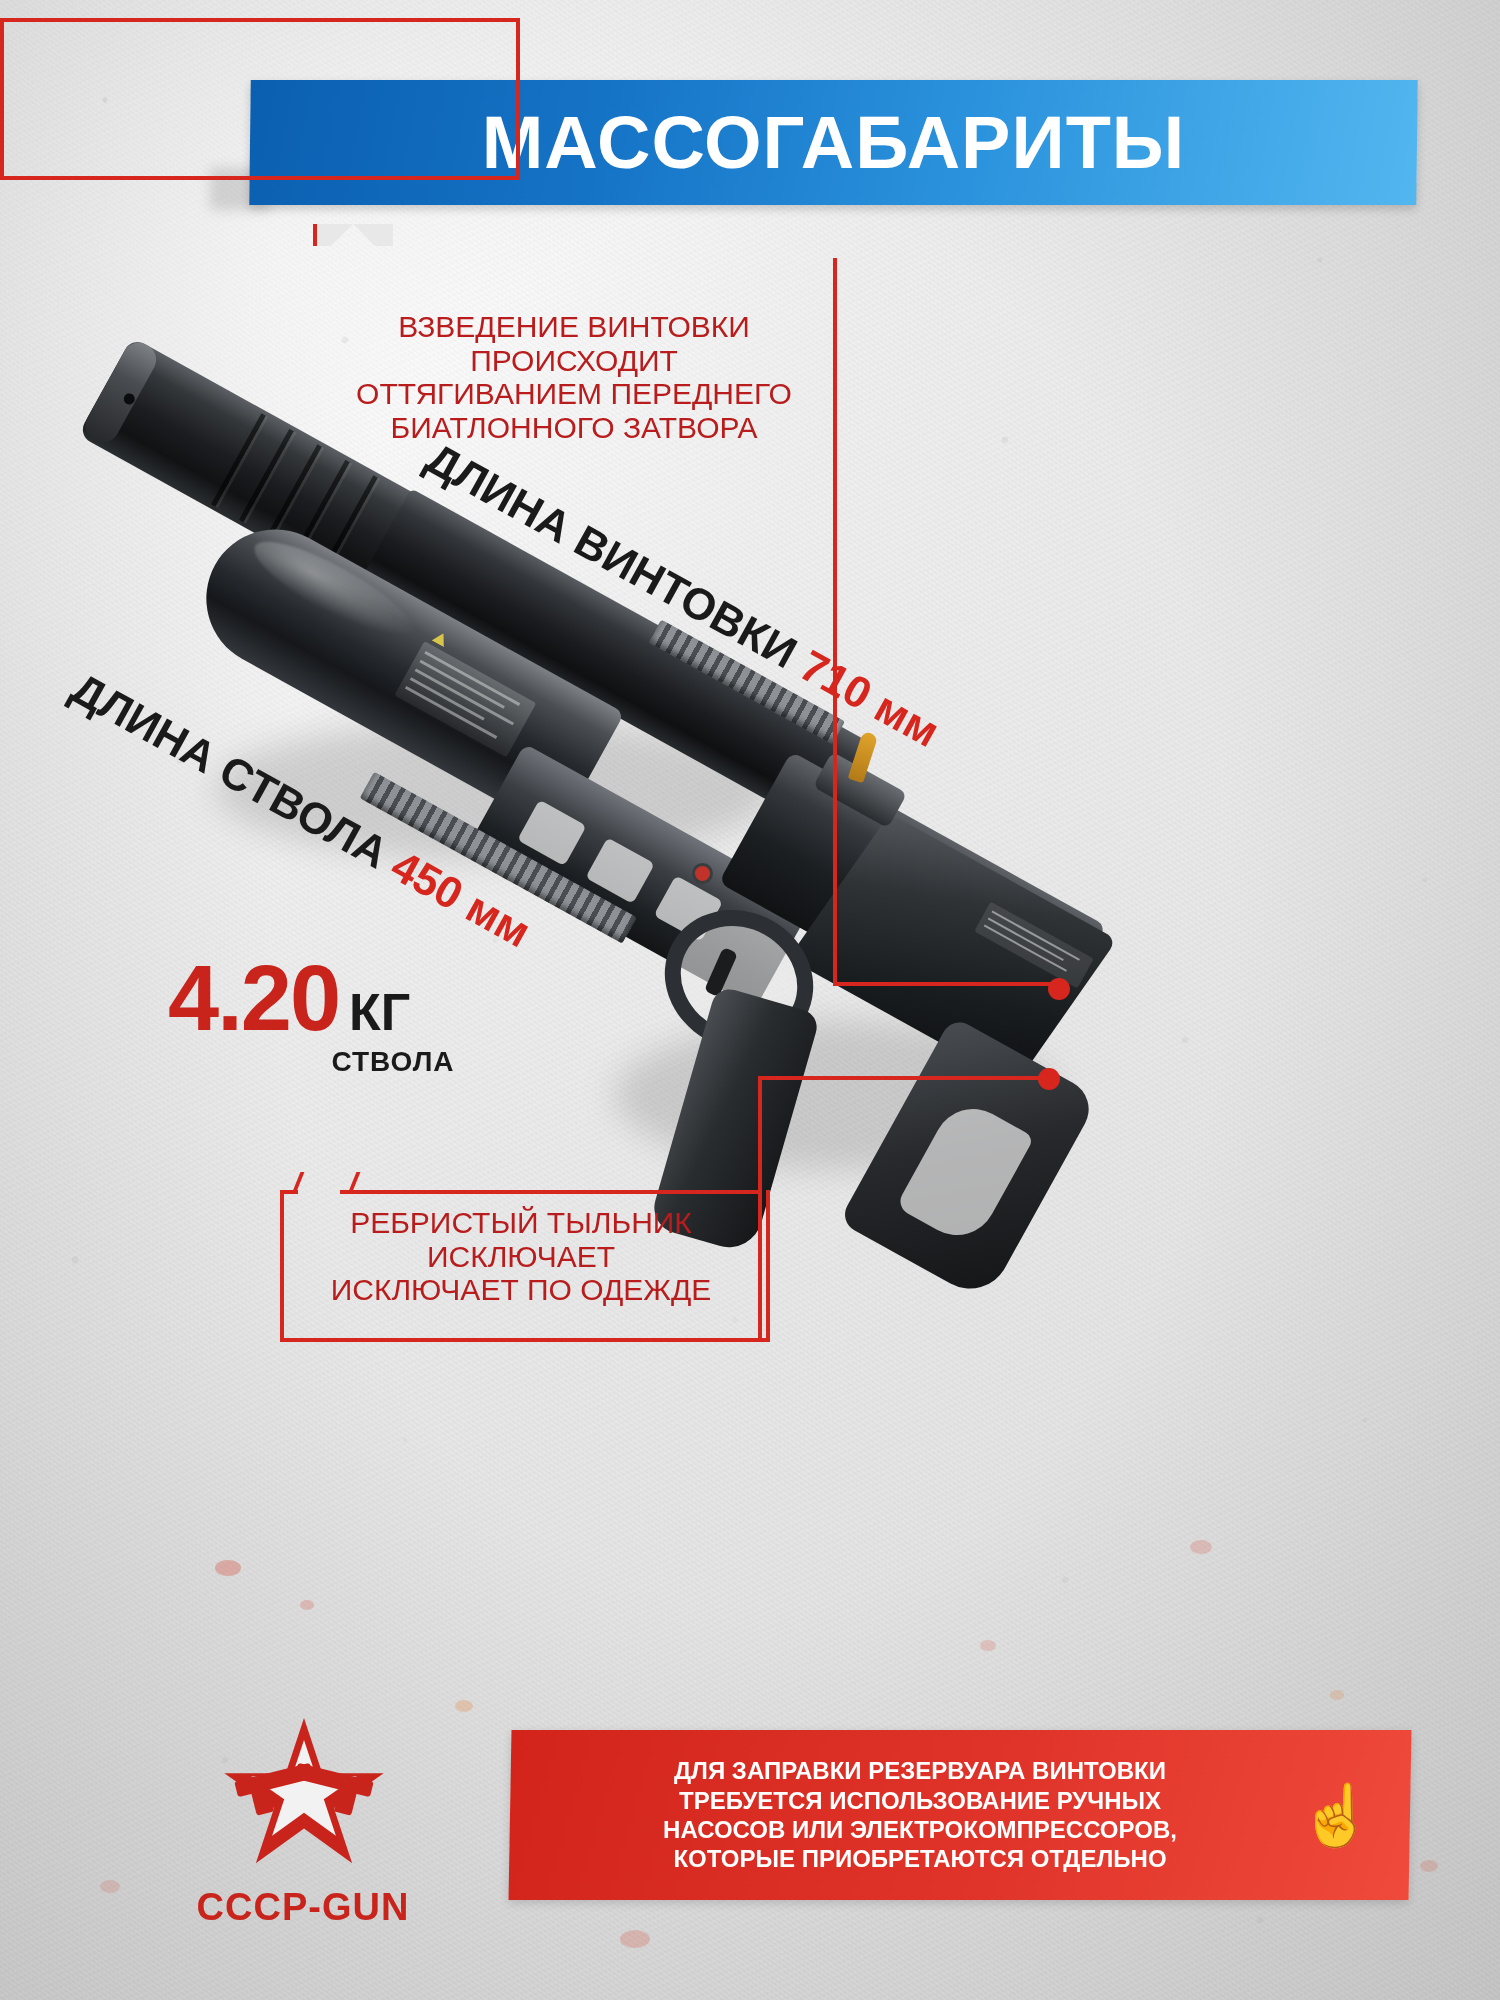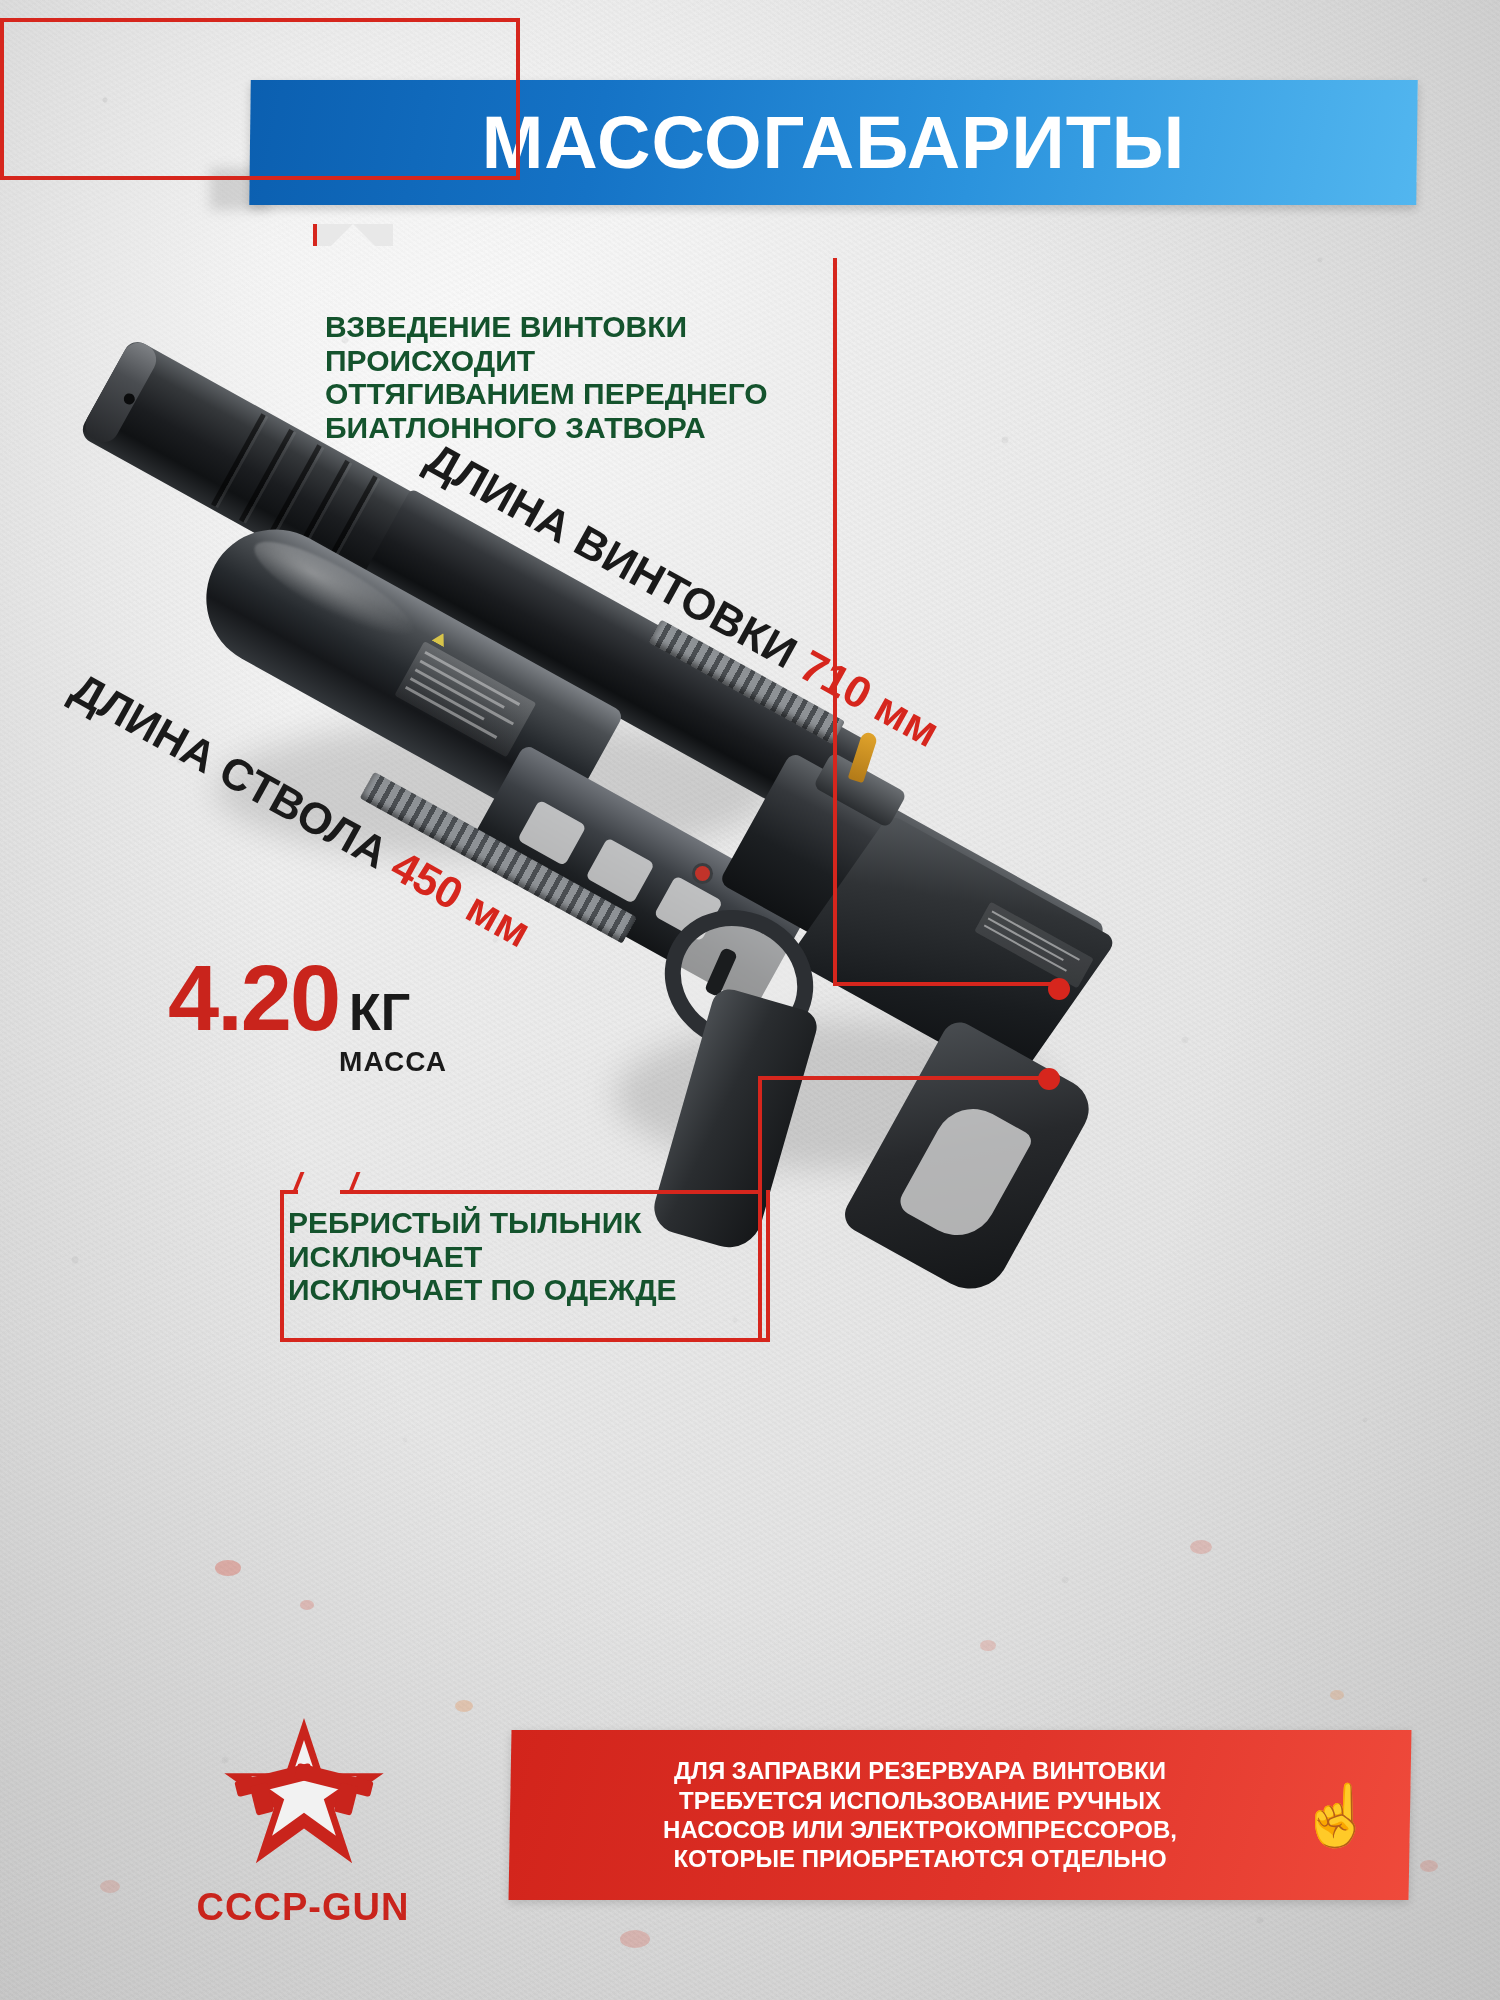--- a/index.html
+++ b/index.html
@@ -342,23 +342,24 @@
   }
 
   
   .callout {
     position: absolute;
     border: 4px solid #d6261d;
     background: transparent;
   }
   .callout-text {
     position: absolute;
-    color: #14532d;
-    font-weight: bold;
+    color: #b91c1c;
+    font-weight: normal;
     line-height: 1.12;
+    text-align: center;
     font-family: "Liberation Sans", sans-serif;
   }
   .callout-top {
     left: 313px; top: 240px;
     width: 520px; height: 180px;
     clip-path: polygon(0 18px, 28px 18px, 46px 0, 64px 18px, 100% 18px, 100% 100%, 0 100%);
     border: none;
     background:
       linear-gradient(#d6261d,#d6261d) left top/4px 100% no-repeat,
       linear-gradient(#d6261d,#d6261d) right top/4px 100% no-repeat,
@@ -658,21 +659,21 @@
   <div class="angled len-barrel">
     <span>ДЛИНА СТВОЛА</span>
     <span class="val">450 мм</span>
   </div>
 
   <div class="weight">
     <div style="display:flex;align-items:flex-end;">
       <span class="weight-num">4.20</span>
       <span class="weight-unit">КГ</span>
     </div>
-    <div class="weight-caption">МАССА</div>
+    <div class="weight-caption">СТВОЛА</div>
   </div>
 
   <div class="leader-bottom"></div>
   <div class="dot-red" style="left:1038px;top:1068px;"></div>
   <div style="position:absolute;left:758px;top:1076px;width:290px;height:4px;background:#d6261d;"></div>
   <div class="callout callout-bottom"></div>
   <div class="callout-bottom-top-edge"></div>
   <div class="callout-bottom-notch"></div>
   <div class="callout-text callout-bottom-text" style="white-space:pre-line;">РЕБРИСТЫЙ ТЫЛЬНИК
 ИСКЛЮЧАЕТ

